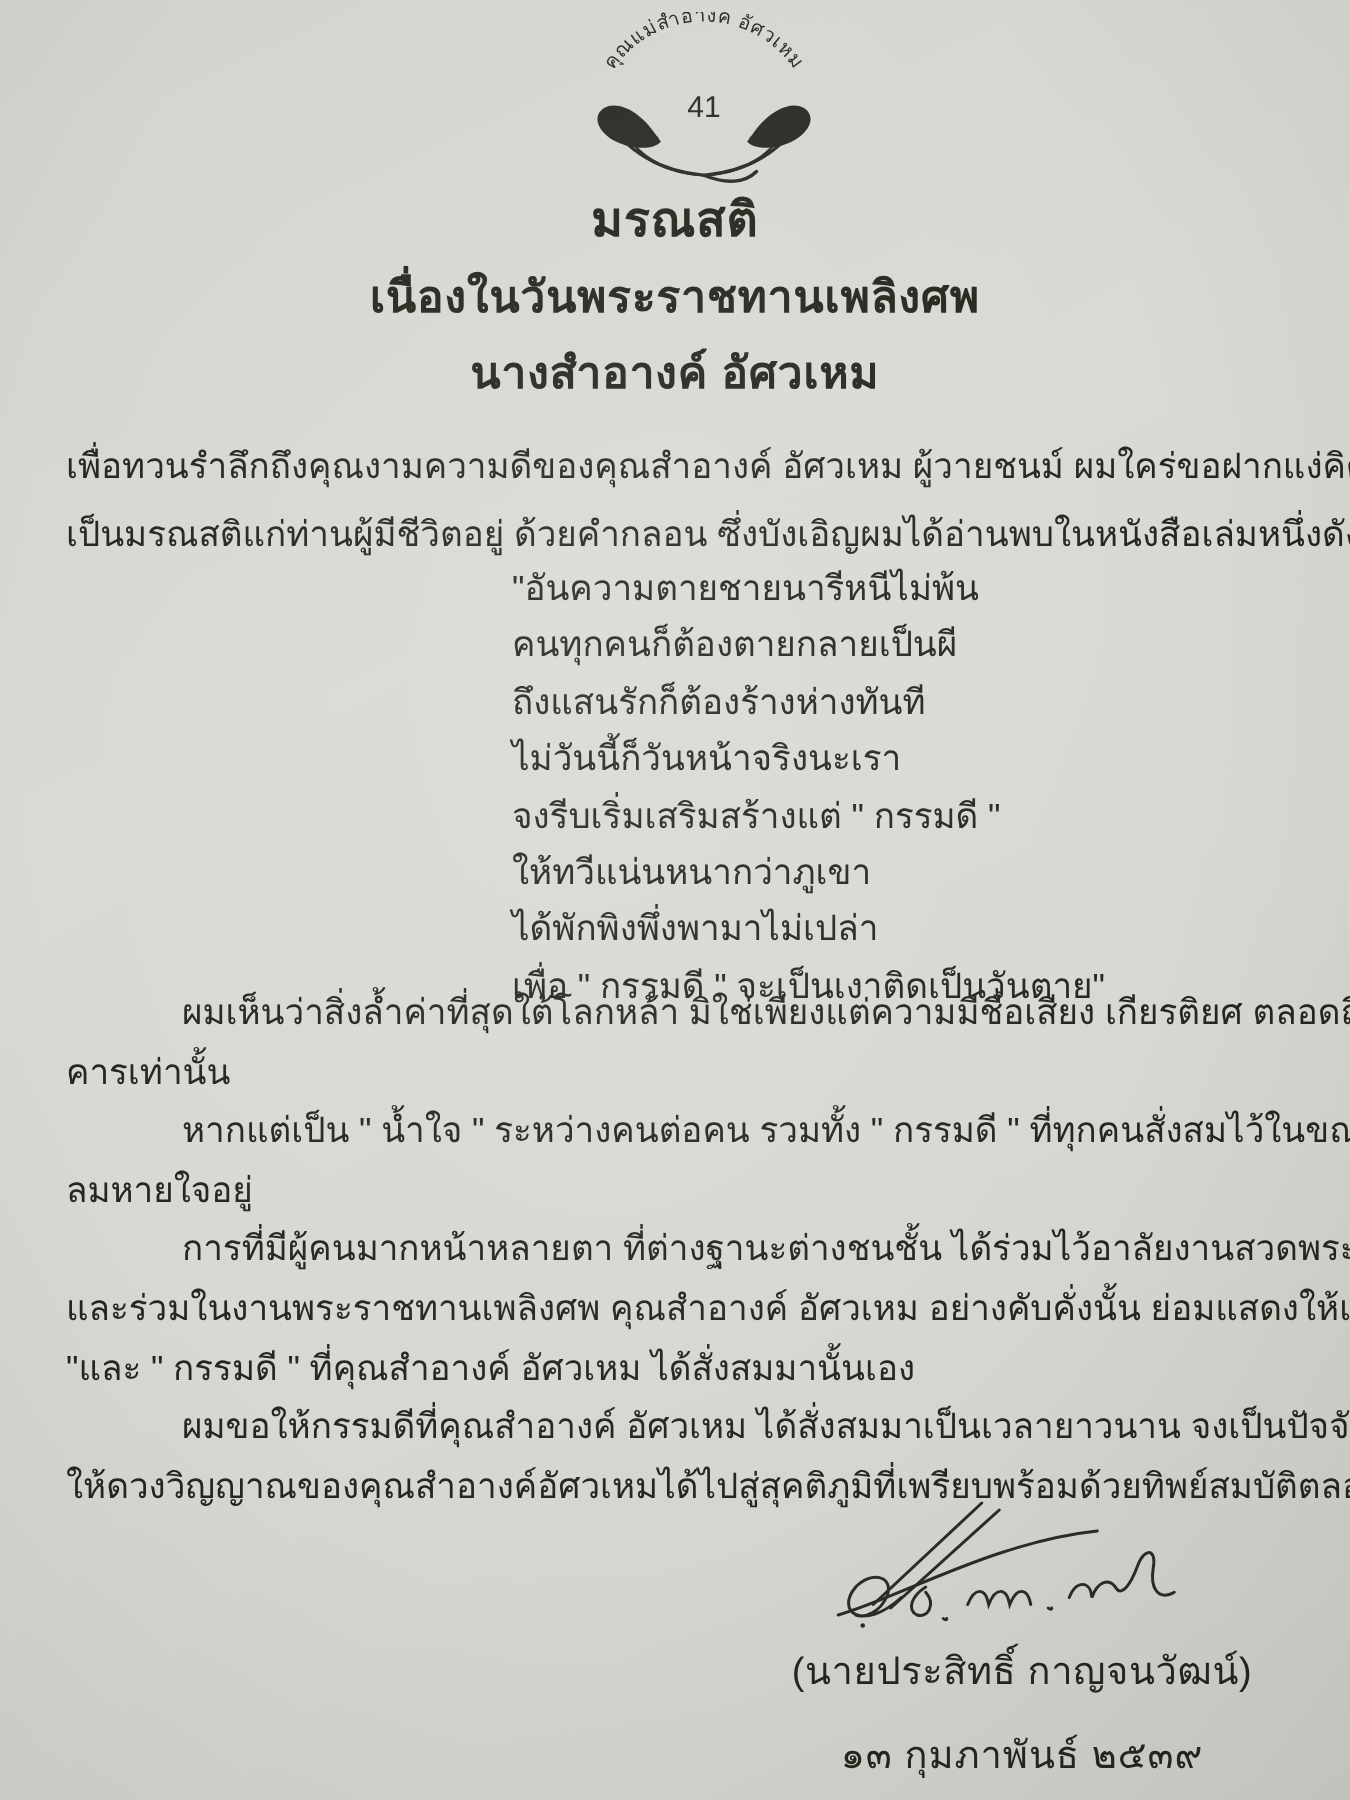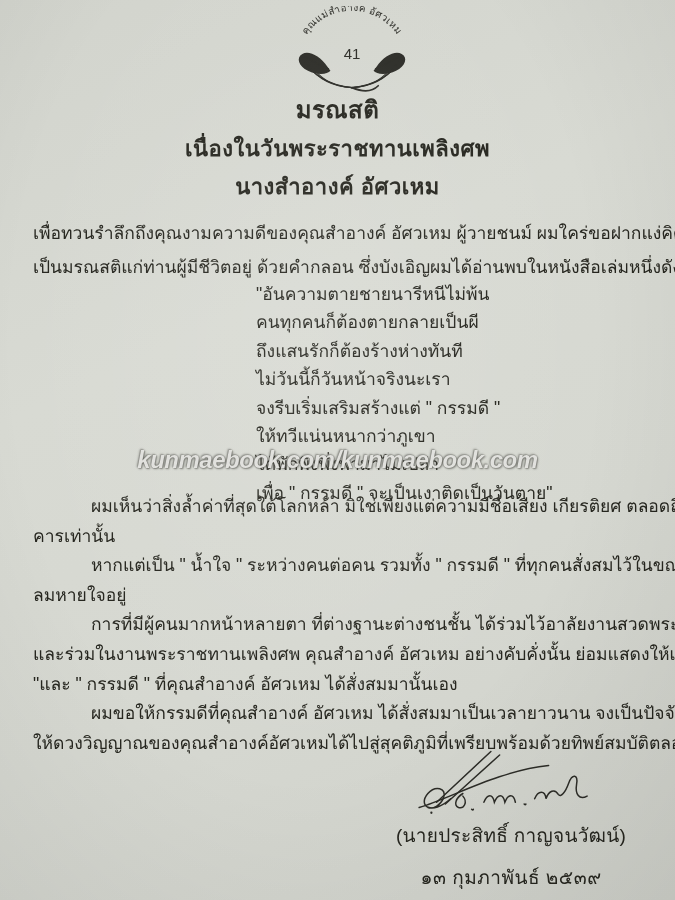--- a/index.html
+++ b/index.html
@@ -87,21 +87,20 @@
     <p>"อันความตายชายนารีหนีไม่พ้น</p>
     <p>คนทุกคนก็ต้องตายกลายเป็นผี</p>
     <p>ถึงแสนรักก็ต้องร้างห่างทันที</p>
     <p>ไม่วันนี้ก็วันหน้าจริงนะเรา</p>
     <p>จงรีบเริ่มเสริมสร้างแต่ " กรรมดี "</p>
     <p>ให้ทวีแน่นหนากว่าภูเขา</p>
     <p>ได้พักพิงพึ่งพามาไม่เปล่า</p>
     <p>เพื่อ " กรรมดี " จะเป็นเงาติดเป็นวันตาย"</p>
   </div>
 
-  <div class="watermark">kunmaebook.com/kunmaebook.com</div>
 
   <div class="mainblk">
     <p class="indent">ผมเห็นว่าสิ่งล้ำค่าที่สุดใต้โลกหล้า มิใช่เพียงแต่ความมีชื่อเสียง เกียรติยศ ตลอดถึงทรัพย์ศฤง</p>
     <p>คารเท่านั้น</p>
     <p class="indent">หากแต่เป็น " น้ำใจ " ระหว่างคนต่อคน รวมทั้ง " กรรมดี " ที่ทุกคนสั่งสมไว้ในขณะที่ยังมี</p>
     <p>ลมหายใจอยู่</p>
     <p class="indent">การที่มีผู้คนมากหน้าหลายตา  ที่ต่างฐานะต่างชนชั้น  ได้ร่วมไว้อาลัยงานสวดพระอภิธรรม</p>
     <p>และร่วมในงานพระราชทานเพลิงศพ คุณสำอางค์ อัศวเหม อย่างคับคั่งนั้น ย่อมแสดงให้เห็นถึง " น้ำใจ</p>
     <p>"และ " กรรมดี " ที่คุณสำอางค์ อัศวเหม ได้สั่งสมมานั้นเอง</p>
     <p class="indent">ผมขอให้กรรมดีที่คุณสำอางค์ อัศวเหม ได้สั่งสมมาเป็นเวลายาวนาน จงเป็นปัจจัย หนุนนำ</p>

